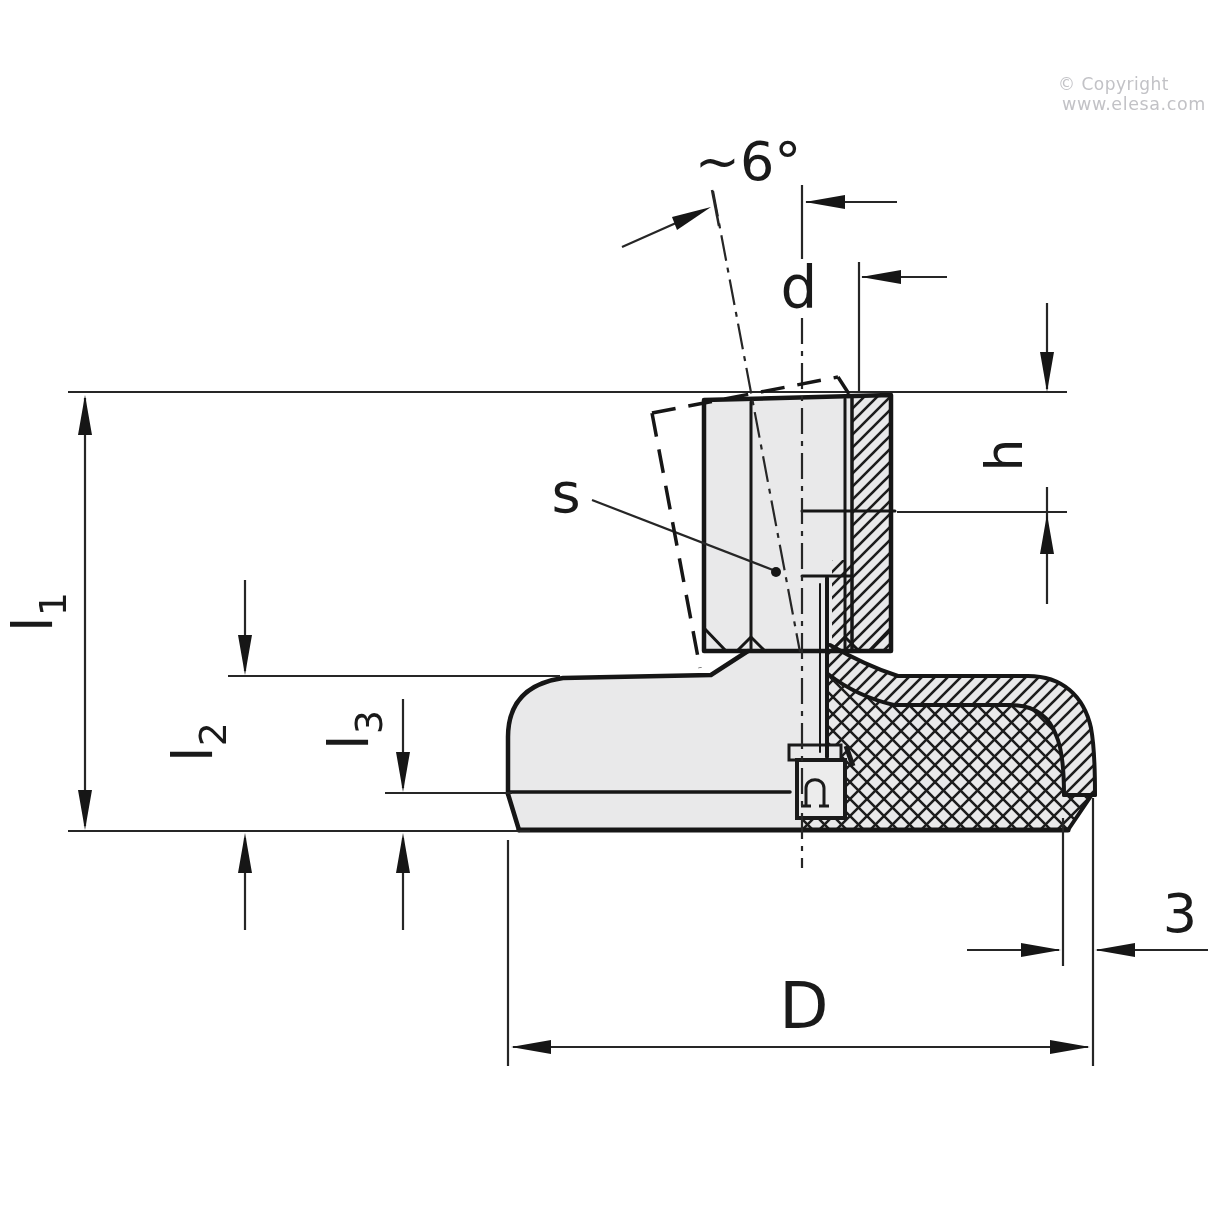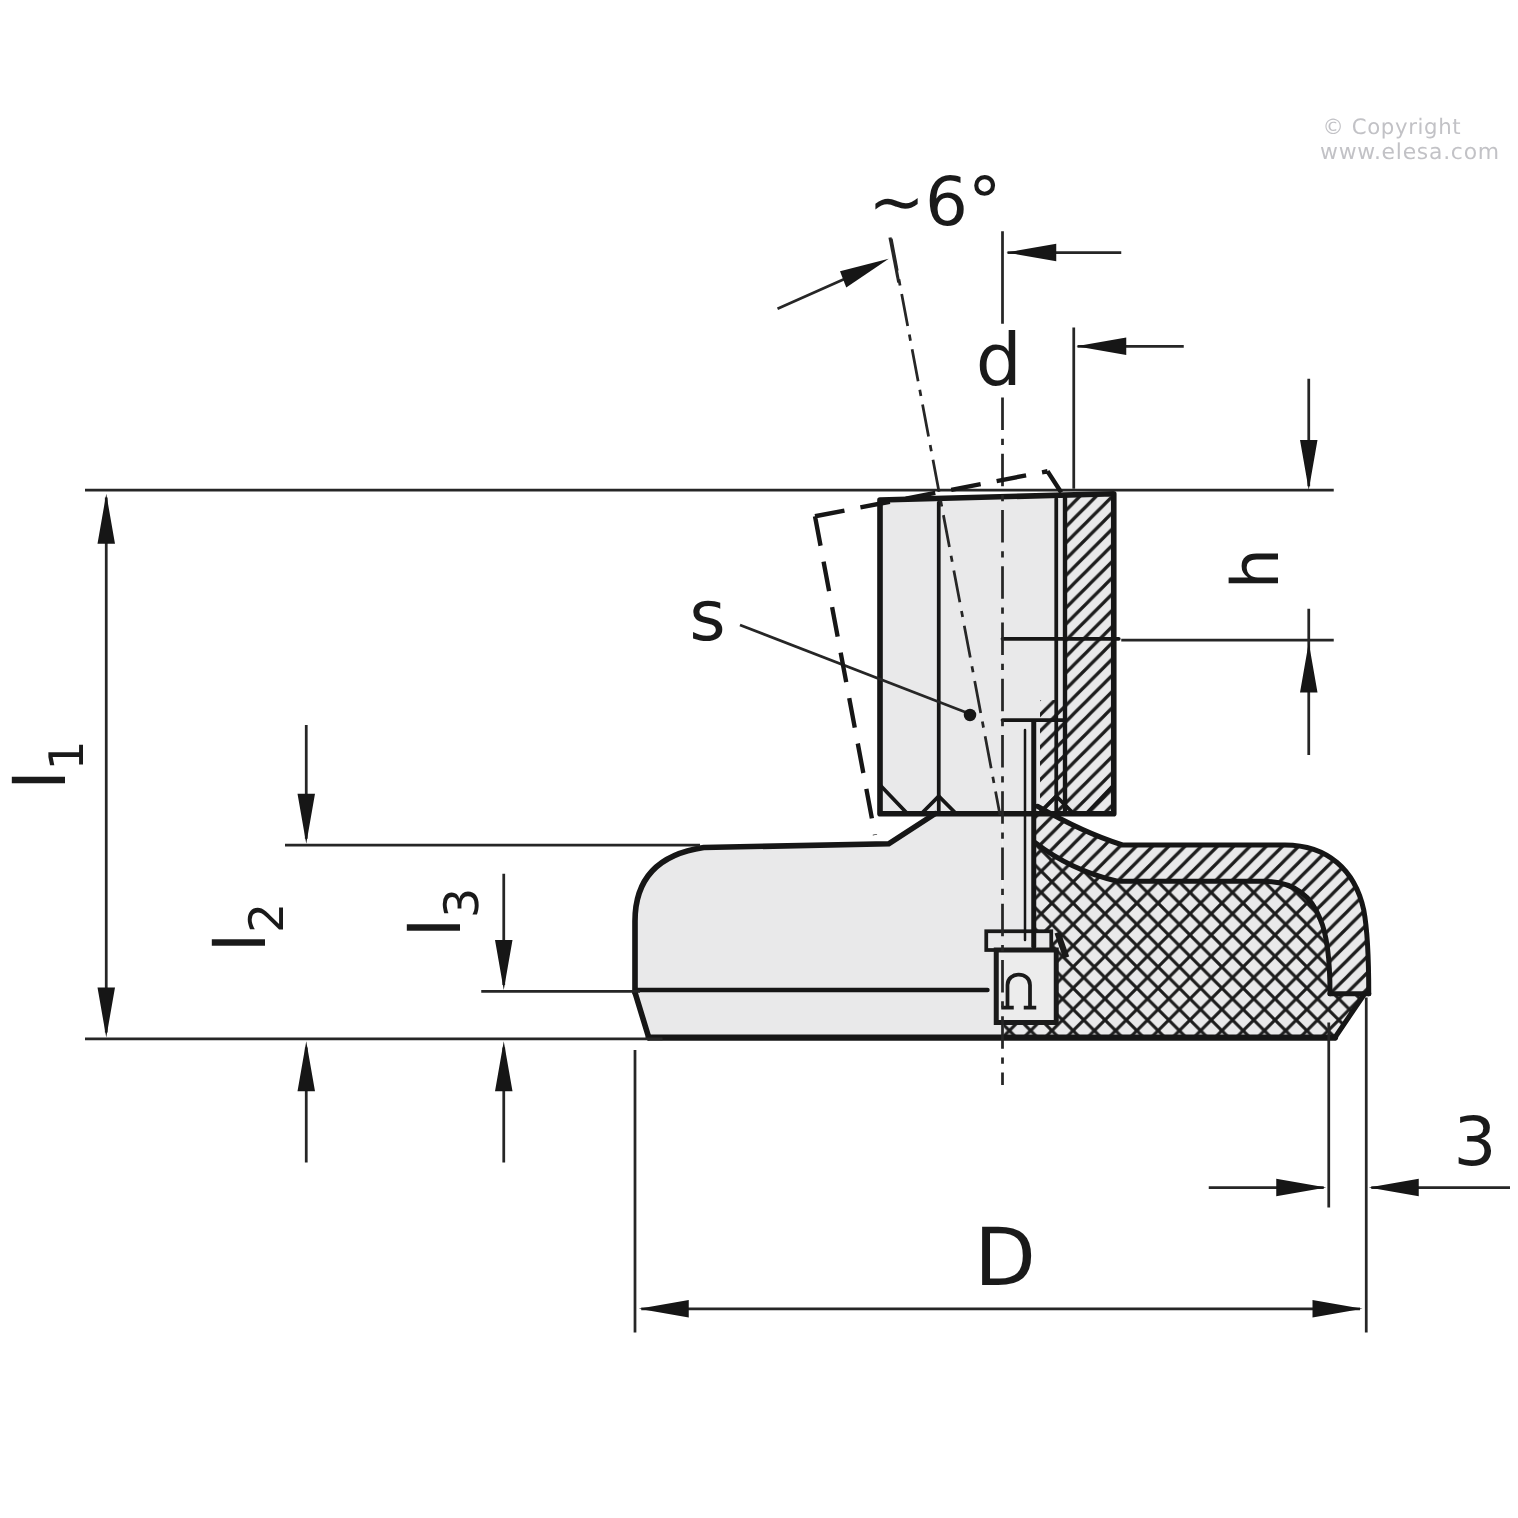--- a/index.html
+++ b/index.html
@@ -1,25 +1,25 @@
 <!DOCTYPE html>
 <html><head>
 <meta charset="utf-8">
 <style>
   html,body{margin:0;padding:0;background:#ffffff;}
   body{width:1214px;height:1214px;position:relative;font-family:"DejaVu Sans",sans-serif;overflow:hidden;}
   .stage{position:absolute;inset:0;}
   svg{position:absolute;left:0;top:0;}
   svg text{fill:#1a1a1a;font-family:"DejaVu Sans","Liberation Sans",sans-serif;}
-  .logo{position:absolute;left:1052px;top:92px;width:160px;color:#c5c5c9;
+  .logo{position:absolute;left:1052px;top:74px;width:160px;color:#c5c5c9;
         font-family:"DejaVu Sans","Liberation Sans",sans-serif;user-select:none;}
   .logo .copy{font-size:17px;letter-spacing:0.5px;color:#c2c2c6;margin-left:6px;}
   .logo .brand{font-size:56px;font-weight:bold;letter-spacing:-4px;line-height:0.95;color:#c7c7cb;position:relative;}
   .logo .brand .reg{font-size:13px;font-weight:normal;letter-spacing:0;position:absolute;top:4px;margin-left:2px;}
-  .logo .site{font-size:17.5px;letter-spacing:0.6px;color:#c2c2c6;margin-top:0px;margin-left:4px;}
+  .logo .site{font-size:17.5px;letter-spacing:0.6px;color:#c2c2c6;margin-top:0px;margin-left:4px;text-align:center;}
 </style>
 </head>
 <body>
 
 <div class="stage">
 
 <svg width="1214" height="1214" viewBox="0 0 1214 1214">
   <defs>
     <pattern id="hsingle" width="13" height="13" patternUnits="userSpaceOnUse">
       <path d="M0,13 L13,0 M-6.5,6.5 L6.5,-6.5 M6.5,19.5 L19.5,6.5" stroke="#1c1c1c" stroke-width="2.6" fill="none"></path>

